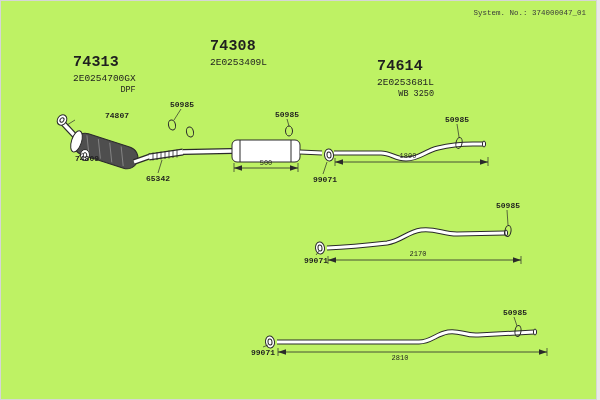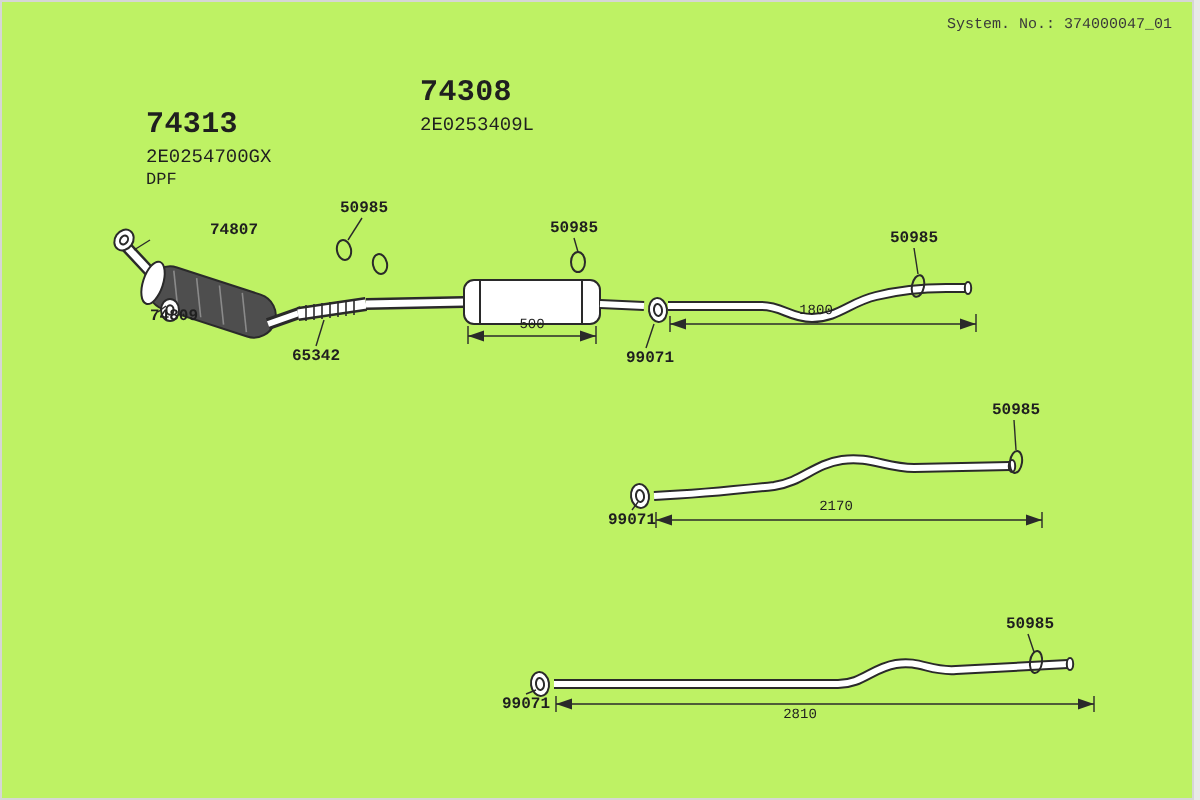--- a/index.html
+++ b/index.html
@@ -6,21 +6,21 @@
   html,body { background:#e9e9e9; font-family:"Liberation Sans", sans-serif; }
   .page {
     position:relative; width:597px; height:400px;
     background:#bef264; border:1px solid #d6d6d6; overflow:hidden;font-family:Liberation Mono, monospace;
   }
   .system-no { position:absolute; top:8px; right:10px; font-size:7.5px; color:#3a3a3a; }
   svg.art { position:absolute; left:0; top:0; }
   .group { position:absolute; color:#1f1f1f; line-height:1.3; }
   .gnum  { font-size:15px; font-weight:bold; letter-spacing:.2px; }
   .gcode { font-size:9.5px; }
-  .gnote { font-size:8.5px; }
+  .gnote { font-size:8.5px;text-align:right; }
   .plabel { position:absolute; font-size:8px; font-weight:bold; color:#1f1f1f; white-space:nowrap;text-align:center; }
   .dim { position:absolute; font-size:7px; color:#1f1f1f; width:34px; text-align:center; }
 </style>
 </head>
 <body>
 
 <div class="page">
 
   <svg class="art" width="600" height="400" viewBox="0 0 600 400">
     <defs>
@@ -141,20 +141,25 @@
     <div class="gnum">74313</div>
     <div class="gcode">2E0254700GX</div>
     <div class="gnote">DPF</div>
   </div>
 
   <div class="group" style="left:209px; top:36px;">
     <div class="gnum">74308</div>
     <div class="gcode">2E0253409L</div>
   </div>
 
+  <div class="group" style="left:376px; top:56px;">
+    <div class="gnum">74614</div>
+    <div class="gcode">2E0253681L</div>
+    <div class="gnote">WB 3250</div>
+  </div>
 
 
 
   <div class="plabel" style="left:60px;  top:110px;margin-left:44px;">74807</div>
   <div class="plabel" style="left:169px; top:99px;">50985</div>
   <div class="plabel" style="left:274px; top:109px;">50985</div>
   <div class="plabel" style="left:444px; top:114px;">50985</div>
   <div class="plabel" style="left:74px;  top:153px;">74809</div>
   <div class="plabel" style="left:145px; top:173px;">65342</div>
   <div class="plabel" style="left:312px; top:174px;">99071</div>

